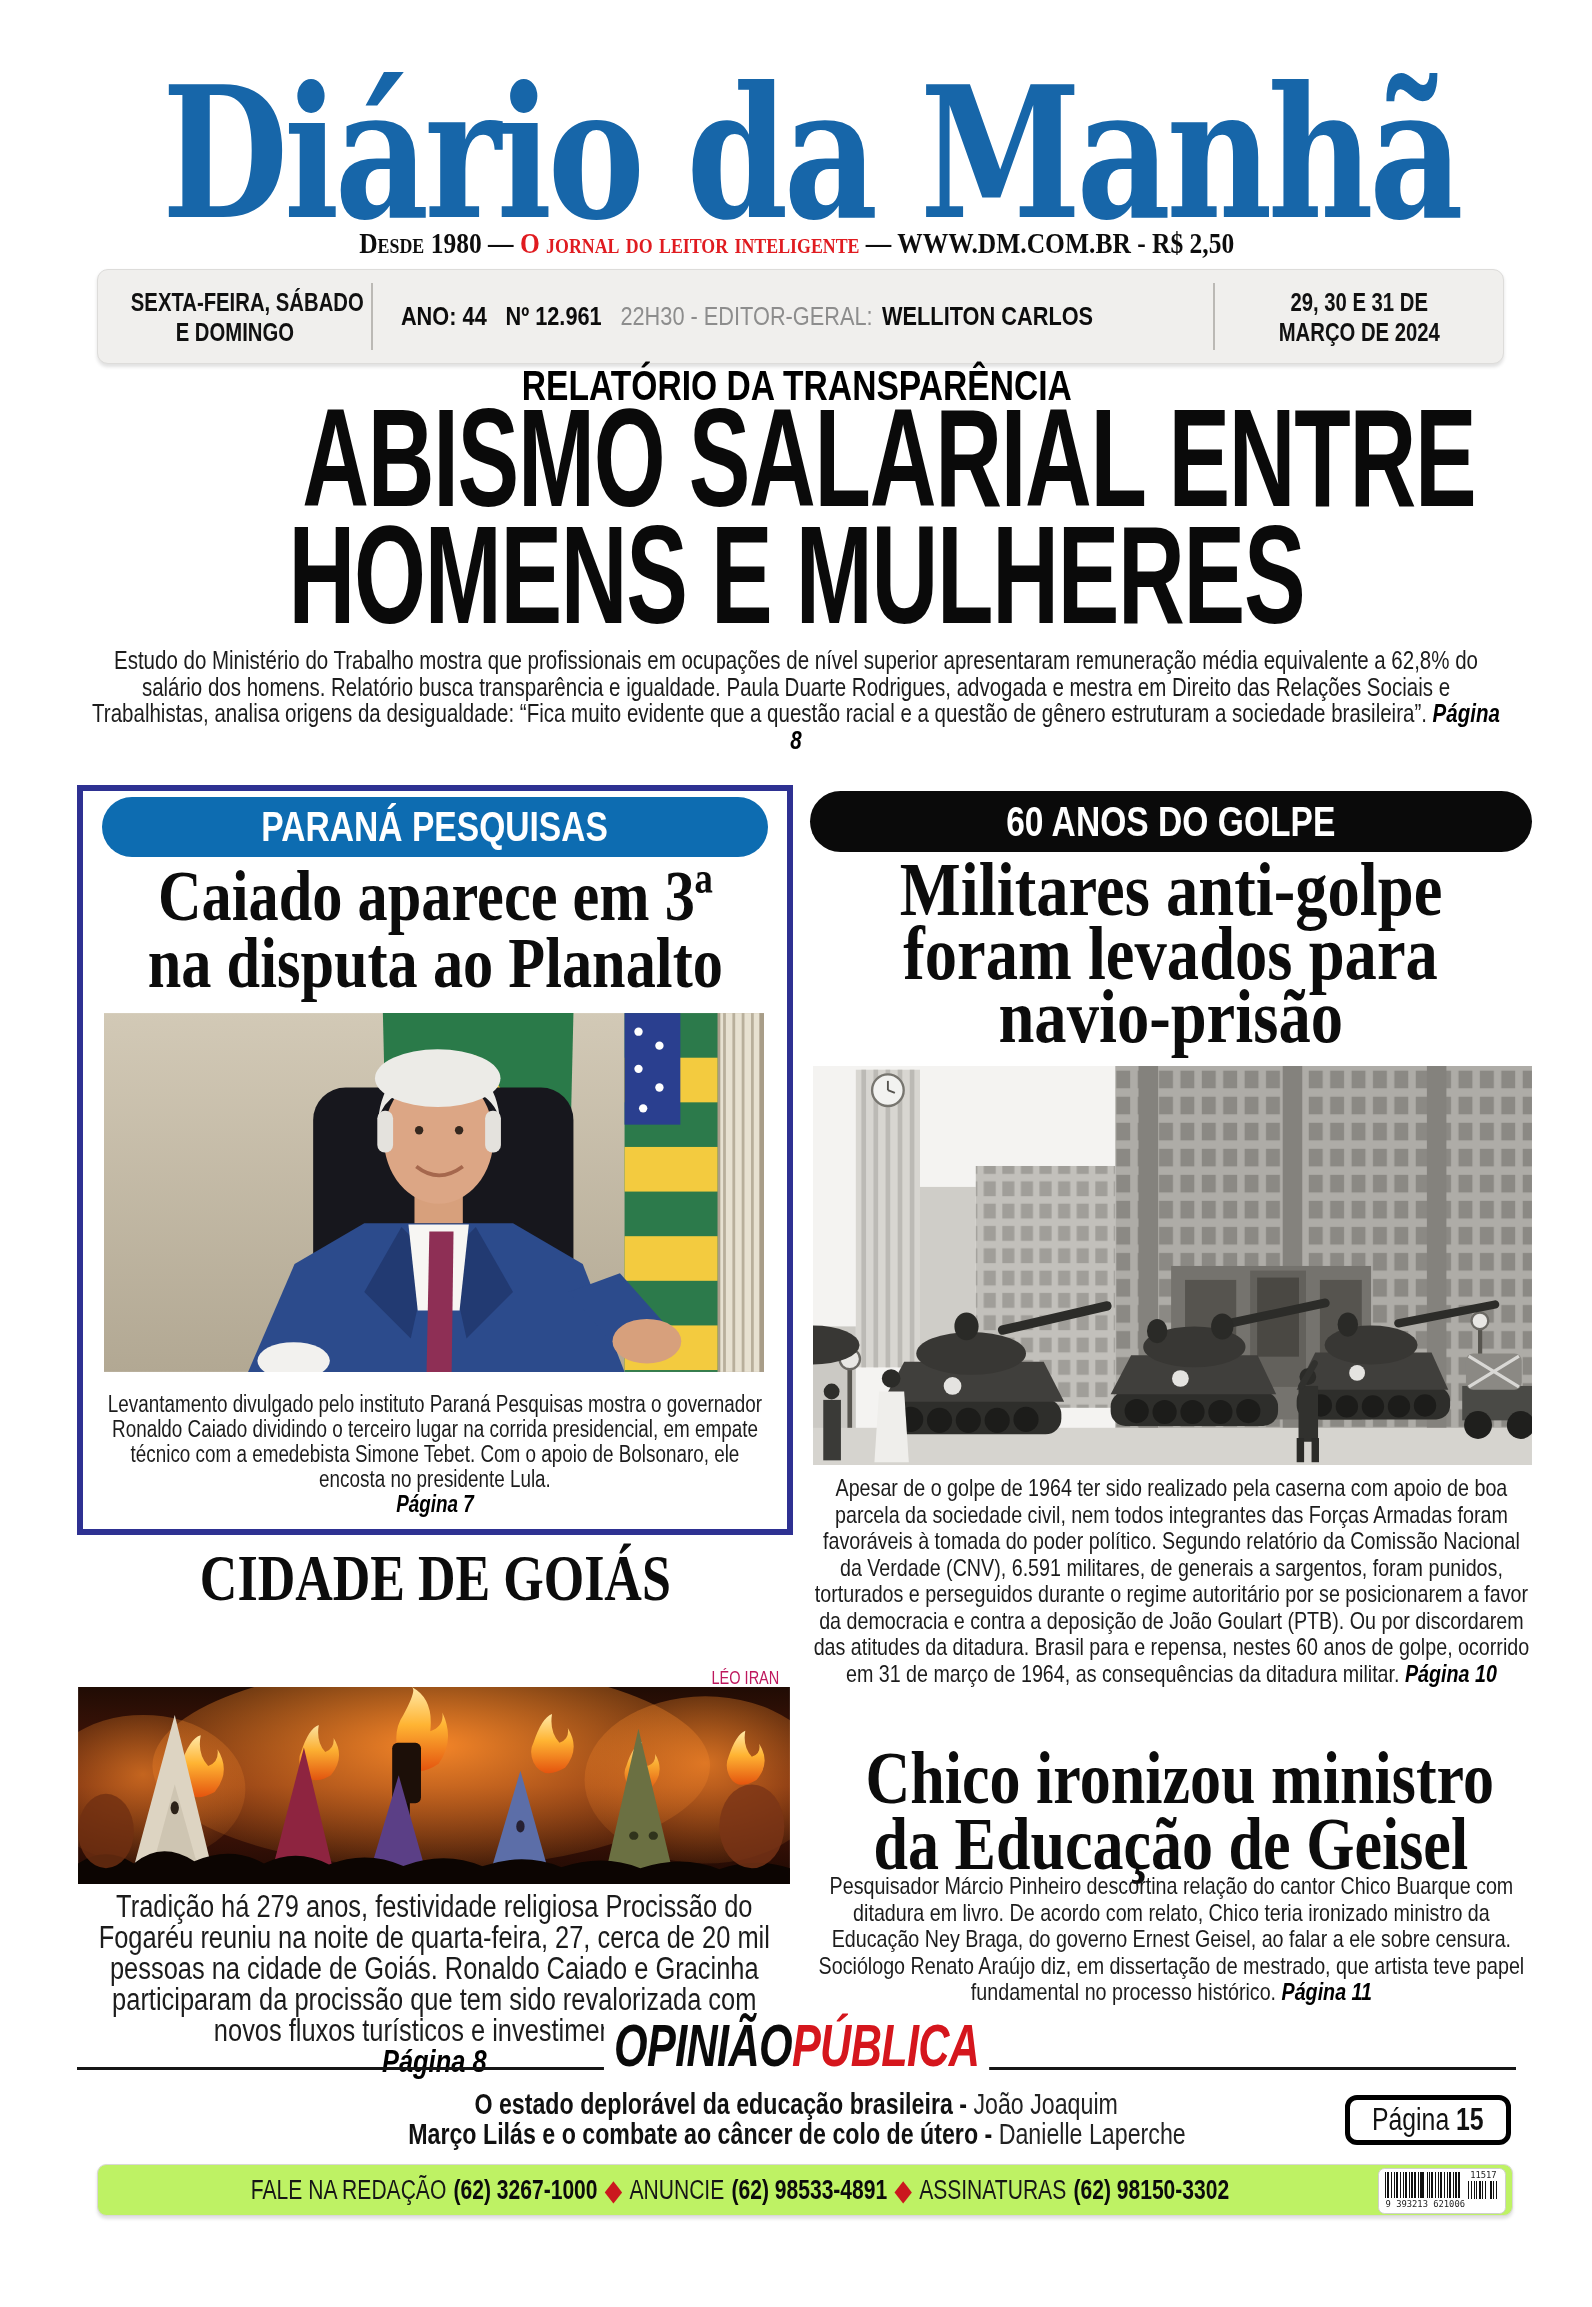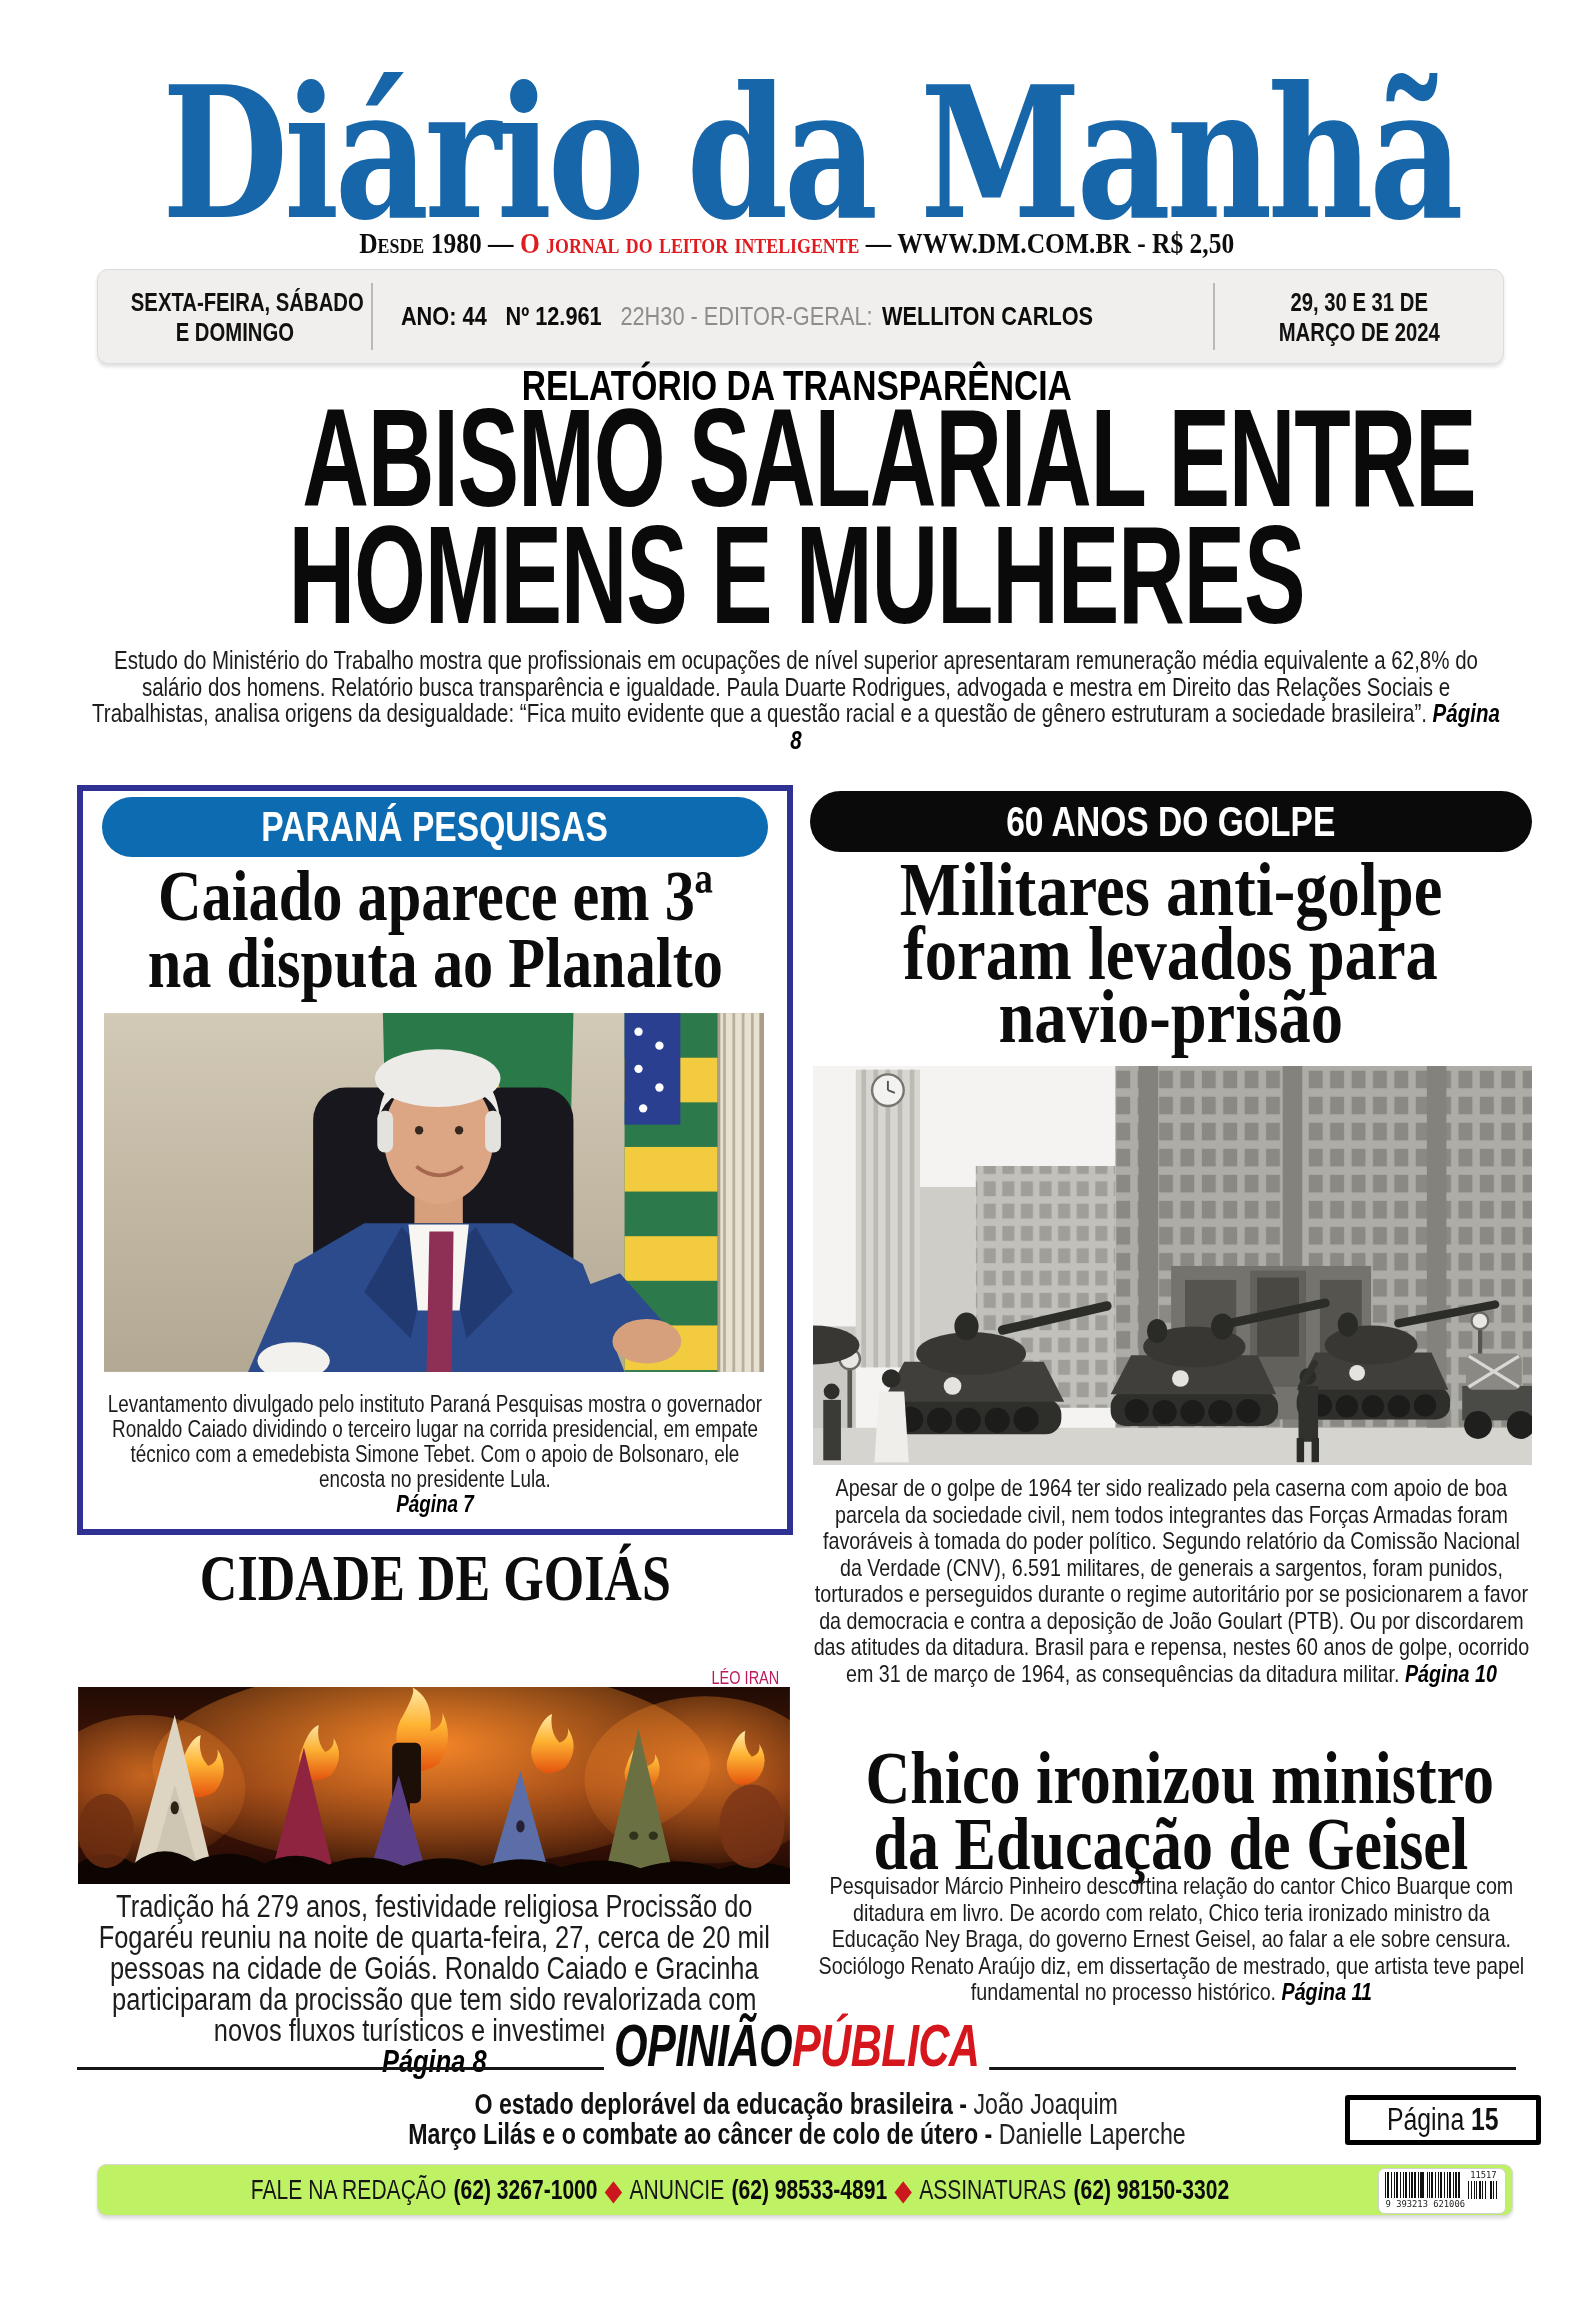--- a/index.html
+++ b/index.html
@@ -68,21 +68,21 @@
   #chico-body{left:810px;top:1873px;width:722px;font-size:24px;line-height:26.5px;color:#222;}
   
   #oprule{left:77px;top:2067px;width:1439px;height:3.3px;background:#151515;}
   #optitle{left:0;right:0;top:2020px;text-align:center;font-style:italic;}
   #optitle .w{display:inline-block;background:#fff;padding:0 14px;font-weight:bold;font-size:60px;line-height:51px;letter-spacing:-0.9px;}
   #optitle .blk{color:#0a0a0a;}
   #optitle .red{color:#d5161d;}
   .opitem{left:77px;width:1439px;text-align:center;font-size:29px;line-height:29px;color:#111;}
   .opitem .tb{font-weight:bold;}
   .opitem .au{font-weight:normal;color:#222;}
-  #p15{left:1345px;top:2095px;width:196px;height:50px;border:5.1px solid #000;border-radius:3px;
+  #p15{left:1345px;top:2095px;width:166px;height:50px;border:5.1px solid #000;border-radius:12px;
        box-sizing:border-box;display:flex;align-items:center;justify-content:center;background:#fff;}
   #p15 .t{font-size:31px;}
   #p15 .n{font-weight:bold;}
   
   #footer{left:97px;top:2164px;width:1414px;height:50px;background:#bef264;border:0.9px solid #d9d8d6;
           border-radius:9.3px;box-shadow:0 2.3px 3.3px rgba(0,0,0,.12);}
   #contacts{position:absolute;left:14px;top:0;width:1256px;height:100%;display:flex;align-items:center;justify-content:center;gap:9.3px;}
   #contacts .lab{font-size:27px;font-weight:normal;color:#161616;}
   #contacts .ph{font-size:27px;font-weight:bold;color:#0b0b0b;}
   #contacts .dia{font-size:29px;color:#cb181e;line-height:1;}

